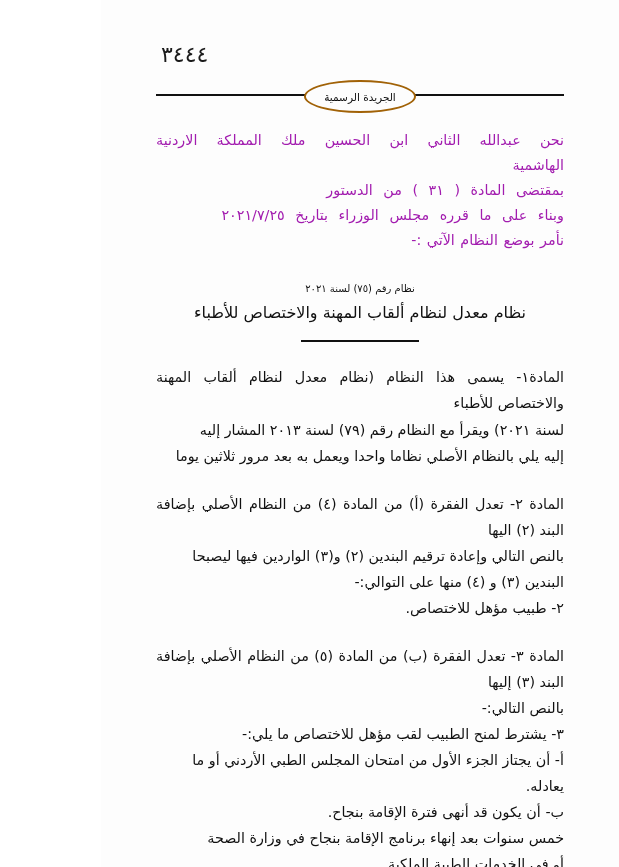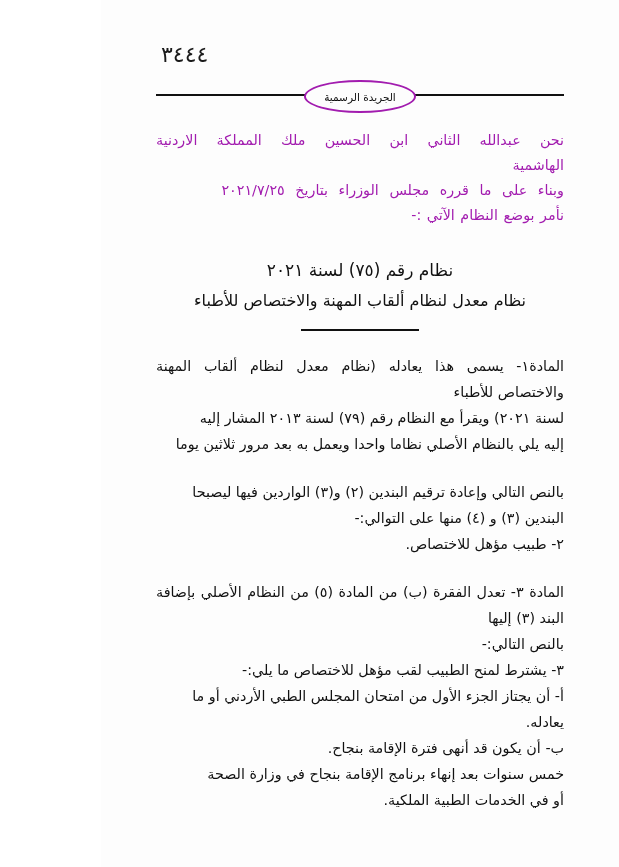--- a/index.html
+++ b/index.html
@@ -45,21 +45,21 @@
     top: 14px;
     border-top: 2px solid #111;
   }
   .masthead .oval {
     position: absolute;
     left: 50%;
     top: 0;
     transform: translateX(-50%);
     width: 108px;
     height: 29px;
-    border: 2px solid #a21caf;
+    border: 2px solid #a16207;
     border-radius: 50%;
     background: #fdfdfd;
     display: flex;
     align-items: center;
     justify-content: center;
   }
   .masthead .oval span {
     font-size: 10.5px;
     color: #111;
     white-space: nowrap;
@@ -80,21 +80,21 @@
     word-spacing: 6px;
   }
   .intro p {
     margin: 0;
   }
   .title-block {
     margin-top: 26px;
     text-align: center;
   }
   .title-block .t1 {
-    font-size: 17px;
+    font-size: 10px;
     line-height: 1.9;
   }
   .title-block .t2 {
     font-size: 16px;
     line-height: 1.9;
   }
   .divider {
     width: 118px;
     height: 0;
     border-top: 2px solid #111;
@@ -125,37 +125,39 @@
 
   <div class="masthead">
     <div class="rule"></div>
     <div class="oval">
       <span>الجريدة الرسمية</span>
     </div>
   </div>
 
   <div class="body-block intro">
     <p class="para spaced">نحن عبدالله الثاني ابن الحسين ملك المملكة الاردنية الهاشمية</p>
+    <p class="para spaced">بمقتضى المادة ( ٣١ ) من الدستور</p>
     <p class="para spaced">وبناء على ما قرره مجلس الوزراء بتاريخ ٢٠٢١/٧/٢٥</p>
     <p class="para">نأمر بوضع النظام الآتي :-</p>
   </div>
 
   <div class="title-block">
     <div class="t1">نظام رقم (٧٥) لسنة ٢٠٢١</div>
     <div class="t2">نظام معدل لنظام ألقاب المهنة والاختصاص للأطباء</div>
     <div class="divider"></div>
   </div>
 
   <div class="article gap-lg">
-    <p>المادة١- يسمى هذا يعادله (نظام معدل لنظام ألقاب المهنة والاختصاص للأطباء</p>
+    <p>المادة١- يسمى هذا النظام (نظام معدل لنظام ألقاب المهنة والاختصاص للأطباء</p>
     <p>لسنة ٢٠٢١) ويقرأ مع النظام رقم (٧٩) لسنة ٢٠١٣ المشار إليه</p>
     <p>إليه يلي بالنظام الأصلي نظاما واحدا ويعمل به بعد مرور ثلاثين يوما</p>
   </div>
 
   <div class="article gap-lg">
+    <p>المادة ٢- تعدل الفقرة (أ) من المادة (٤) من النظام الأصلي بإضافة البند (٢) اليها</p>
     <p>بالنص التالي وإعادة ترقيم البندين (٢) و(٣) الواردين فيها ليصبحا</p>
     <p>البندين (٣) و (٤) منها على التوالي:-</p>
     <p class="sub">٢- طبيب مؤهل للاختصاص.</p>
   </div>
 
   <div class="article gap-lg">
     <p>المادة ٣- تعدل الفقرة (ب) من المادة (٥) من النظام الأصلي بإضافة البند (٣) إليها</p>
     <p>بالنص التالي:-</p>
     <p class="sub gap-sm">٣- يشترط لمنح الطبيب لقب مؤهل للاختصاص ما يلي:-</p>
     <p class="sub">أ- أن يجتاز الجزء الأول من امتحان المجلس الطبي الأردني أو ما</p>

